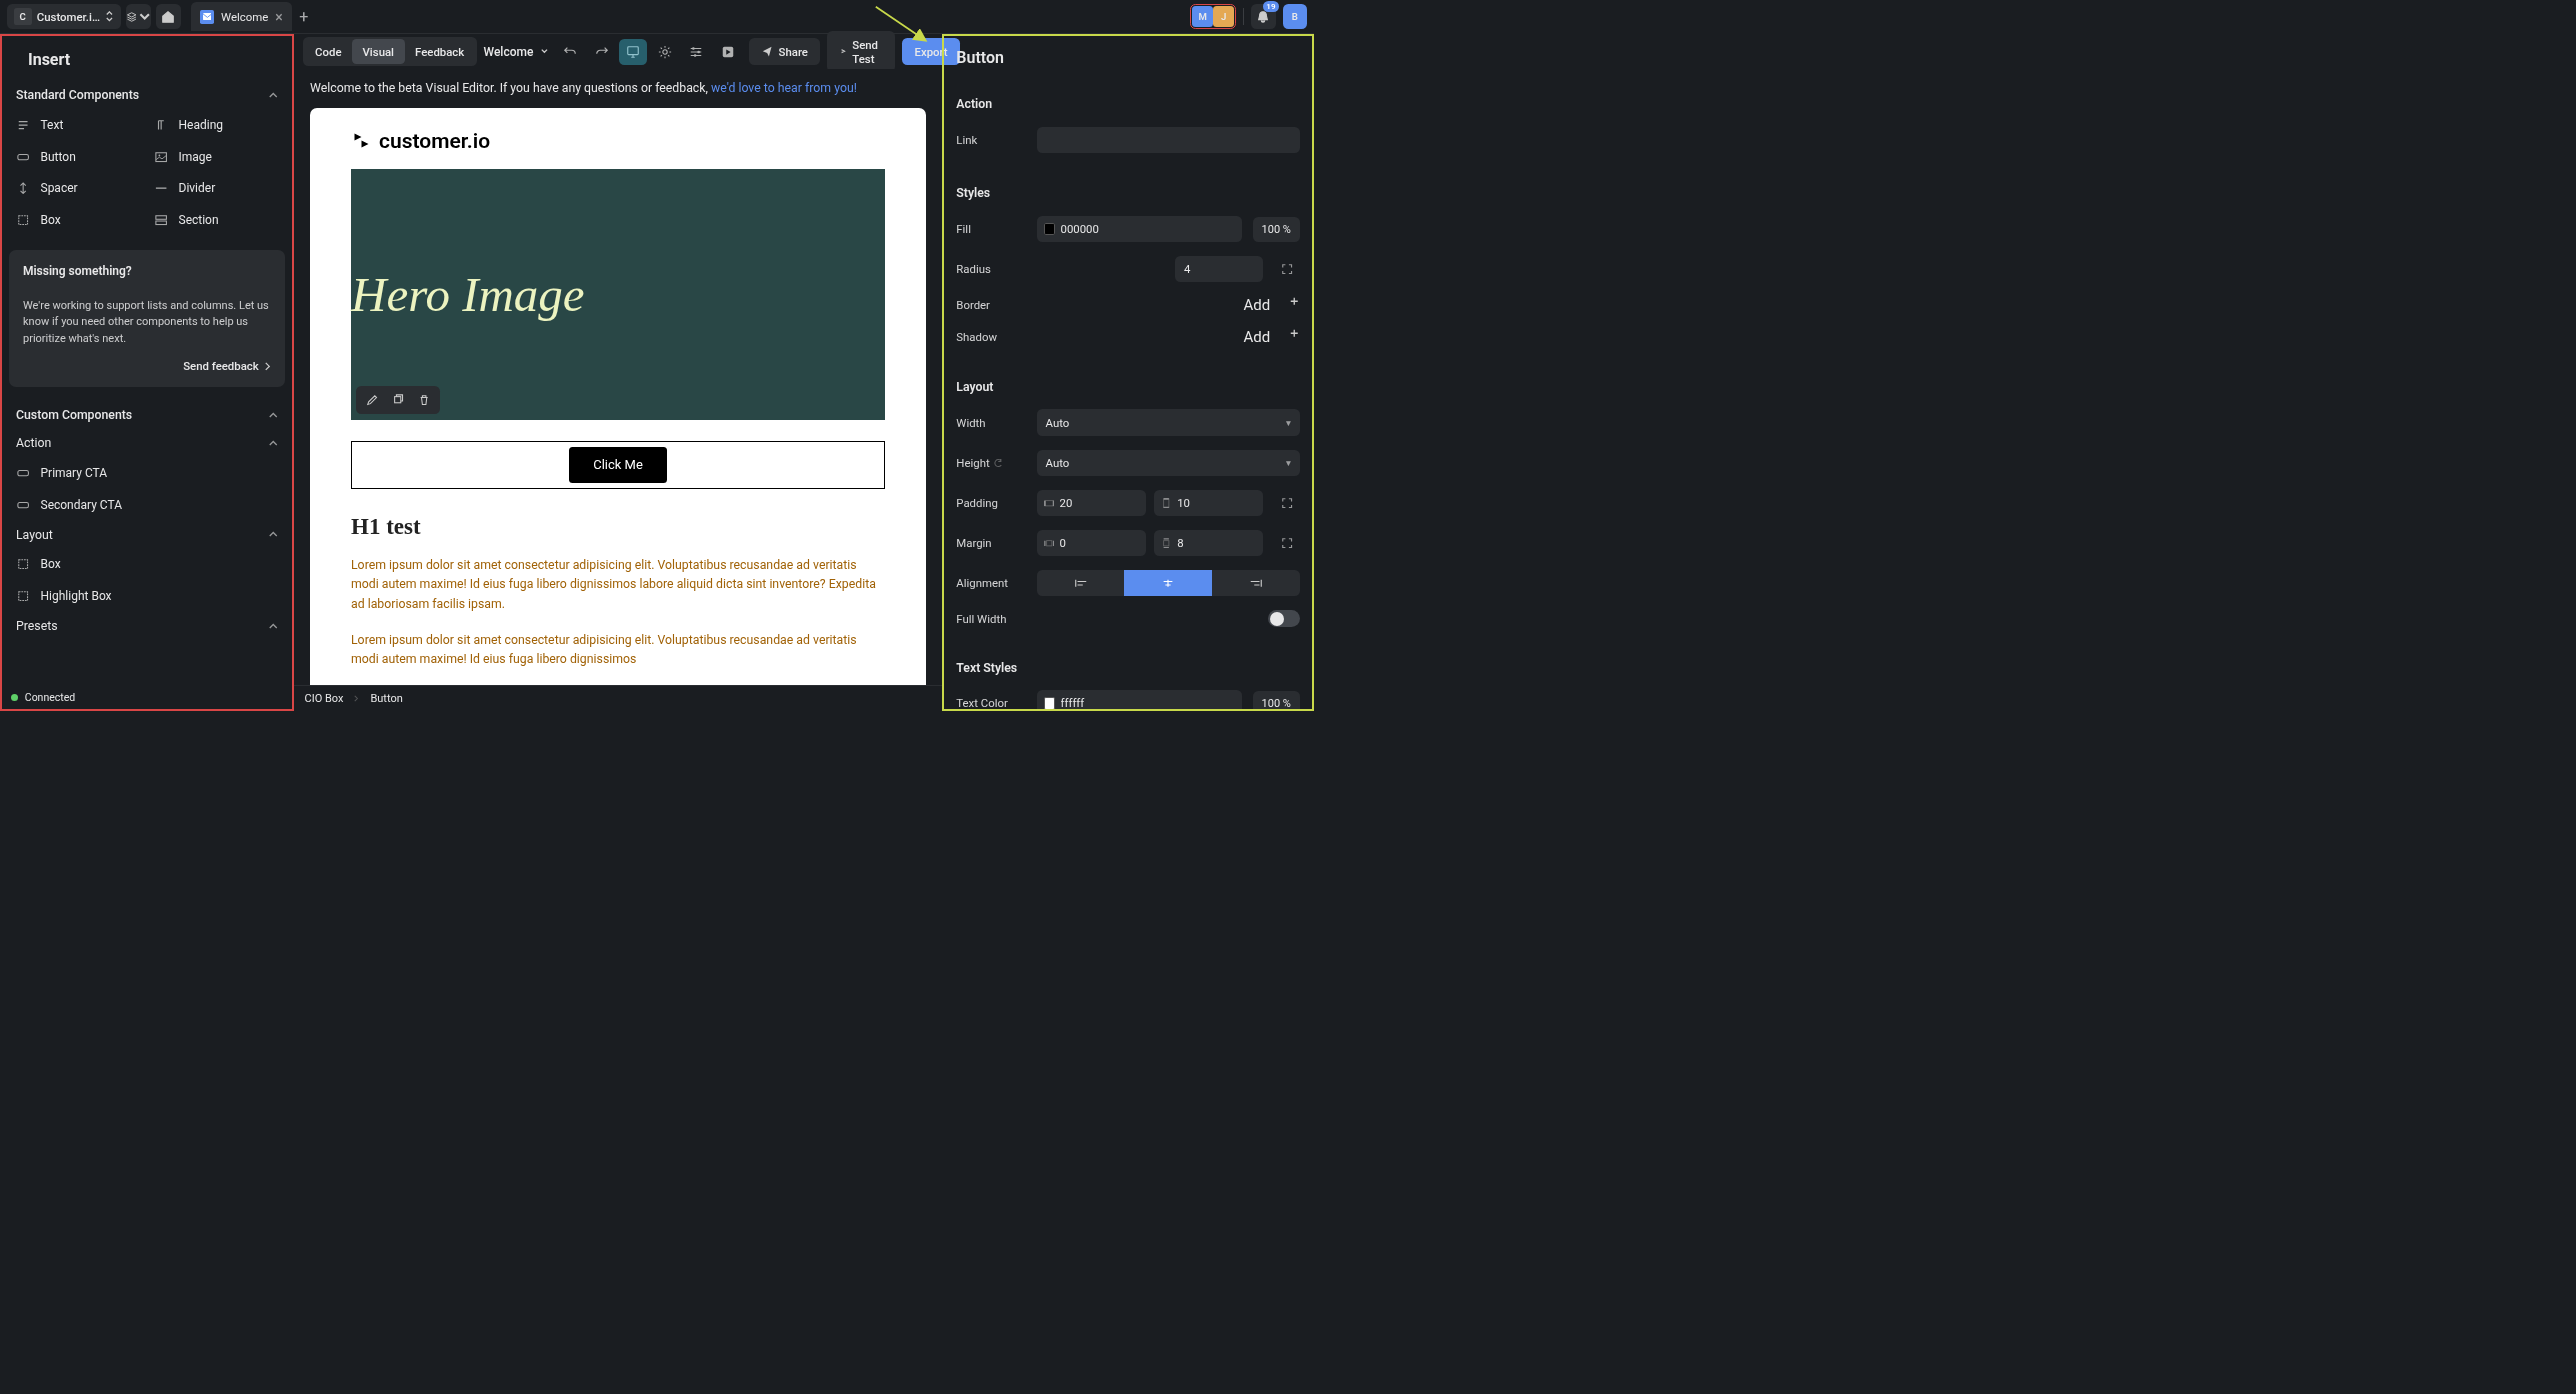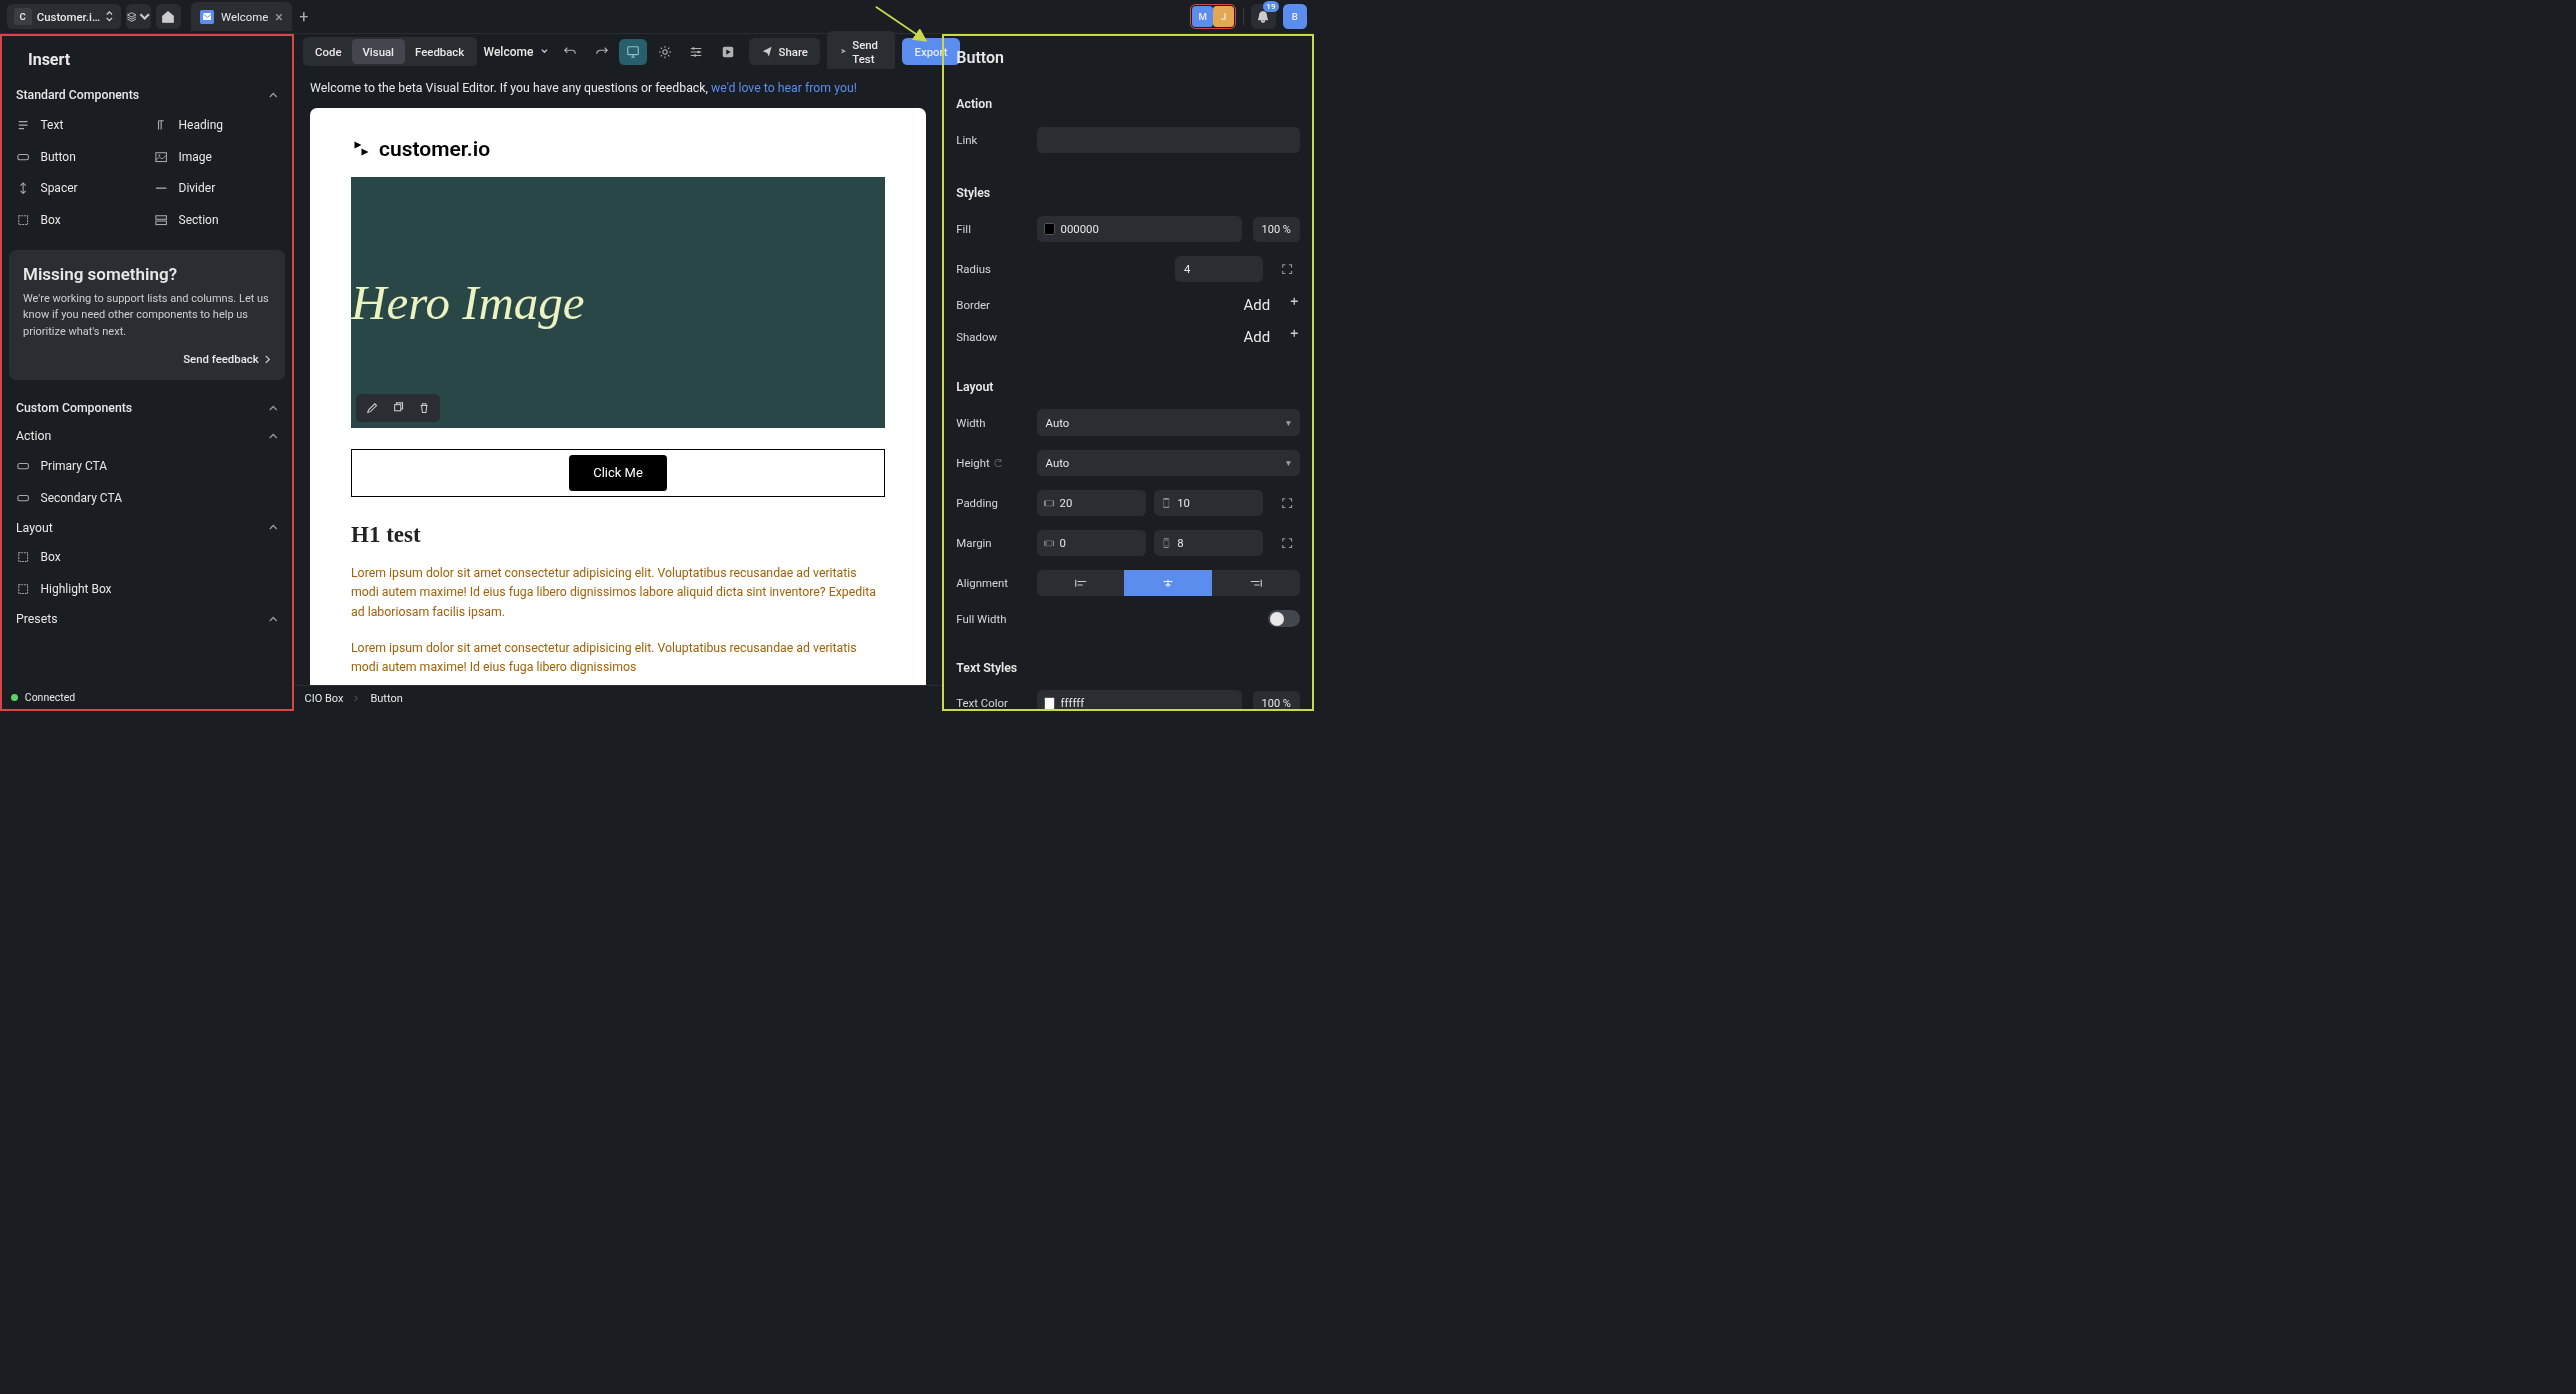--- a/index.html
+++ b/index.html
@@ -33,21 +33,21 @@
 
 
 .left-panel { width: 294px; border: 2.6px solid #d94646; display: flex; flex-direction: column; padding: 10.5px 7px 0 7px; overflow: hidden; position: relative; }
 .panel-title { font-size: 16px; font-weight: 700; padding: 3.5px 7px 12.3px 7px; margin-left: 12px; }
 .section-header { display: flex; justify-content: space-between; align-items: center; padding: 7px; font-size: 12.3px; font-weight: 500; cursor: pointer; }
 .section-header .chev { opacity: 0.7; }
 .comp-grid { display: grid; grid-template-columns: 1fr 1fr; gap: 0px; padding: 0 0 7px 0; }
 .comp-item { display: flex; align-items: center; gap: 10.5px; padding: 8.8px 7px; cursor: pointer; border-radius: 3.5px; font-size: 12px; }
 .comp-icon { width: 14px; height: 14px; display: flex; align-items: center; justify-content: center; opacity: 0.8; }
 .info-card { background: #2a2d31; border-radius: 7px; padding: 14px; margin: 7px 0 14px 0; }
-.info-card h4 { font-size: 17px; font-weight: 600; margin-bottom: 7px; }
+.info-card h4 { font-size: 12px; font-weight: 600; margin-bottom: 20px; }
 .info-card p { font-size: 11px; line-height: 1.5; opacity: 0.85; margin-bottom: 12.3px; }
 .info-link { display: flex; align-items: center; justify-content: flex-end; gap: 5.3px; font-size: 11.4px; font-weight: 500; cursor: pointer; }
 .comp-list { display: flex; flex-direction: column; }
 .comp-row { display: flex; align-items: center; gap: 10.5px; padding: 8.8px 7px; cursor: pointer; font-size: 12px; }
 .status-bar { position: absolute; bottom: 0; left: 8.8px; display: flex; align-items: center; gap: 7px; padding: 5.3px 0; font-size: 10.5px; }
 .status-dot { width: 7px; height: 7px; background: #5fd068; border-radius: 50%; }
 
 
 .center-col { flex: 1; display: flex; flex-direction: column; min-width: 0; }
 .toolbar { height: 35px; display: flex; align-items: center; padding: 0 8.8px; gap: 7px; }
@@ -57,21 +57,21 @@
 .doc-title { display: flex; align-items: center; gap: 7px; margin: 0 auto; font-weight: 500; font-size: 12px; }
 .tool-actions { display: flex; align-items: center; gap: 3.5px; }
 .tool-icon { width: 28px; height: 26px; display: flex; align-items: center; justify-content: center; cursor: pointer; border-radius: 5.3px; opacity: 0.85; }
 .tool-icon.hl { background: #2a6b7a; }
 .action-btn { display: flex; align-items: center; gap: 5.3px; background: #2a2d31; border-radius: 5.3px; padding: 6.1px 12.3px; font-size: 11.4px; font-weight: 500; cursor: pointer; }
 .action-btn.primary { background: #5b8def; }
 .banner { background: #1a1d21; padding: 12.3px 16px; font-size: 12.3px; }
 .banner a { color: #5b8def; cursor: pointer; }
 .canvas-wrap { flex: 1; background: #1a1d21; overflow: auto; padding: 0 16px; }
 .canvas { background: white; color: #222; border-radius: 7px 7px 0 0; padding: 21px 0 70px 0; min-height: 100%; }
-.canvas-inner { max-width: 534px; margin: 8px auto; }
+.canvas-inner { max-width: 534px; margin: 0 auto; }
 .logo-row { display: flex; align-items: center; gap: 7px; font-size: 21px; font-weight: 600; color: #000; margin-bottom: 16px; padding-left: 0; }
 .logo-mark { width: 21px; height: 21px; }
 .hero { background: #294746; height: 251px; display: flex; align-items: center; justify-content: flex-start; position: relative; }
 .hero-text { font-family: "Brush Script MT", cursive; font-style: italic; font-size: 49px; color: #ecf3c0; font-weight: 500; }
 .hero-toolbar { position: absolute; bottom: 5.3px; left: 5.3px; background: #2a2d31; border-radius: 5.3px; display: flex; padding: 3.5px; gap: 1.8px; }
 .hero-toolbar .tb { width: 24.5px; height: 21px; display: flex; align-items: center; justify-content: center; cursor: pointer; border-radius: 3.5px; color: #e8e8e9; }
 .cta-row { margin-top: 21px; border: 1.8px solid #000; padding: 5.3px; display: flex; justify-content: center; }
 .cta-btn { background: #000; color: #fff; padding: 10.5px 24.5px; font-size: 13px; border-radius: 3.5px; cursor: pointer; }
 .h1t { font-size: 23px; font-weight: 700; margin: 24.5px 0 16px 0; color: #222; font-family: Liberation Serif, serif; }
 .body-p { font-size: 12.3px; line-height: 1.6; color: #a16207; margin-bottom: 16px; }

